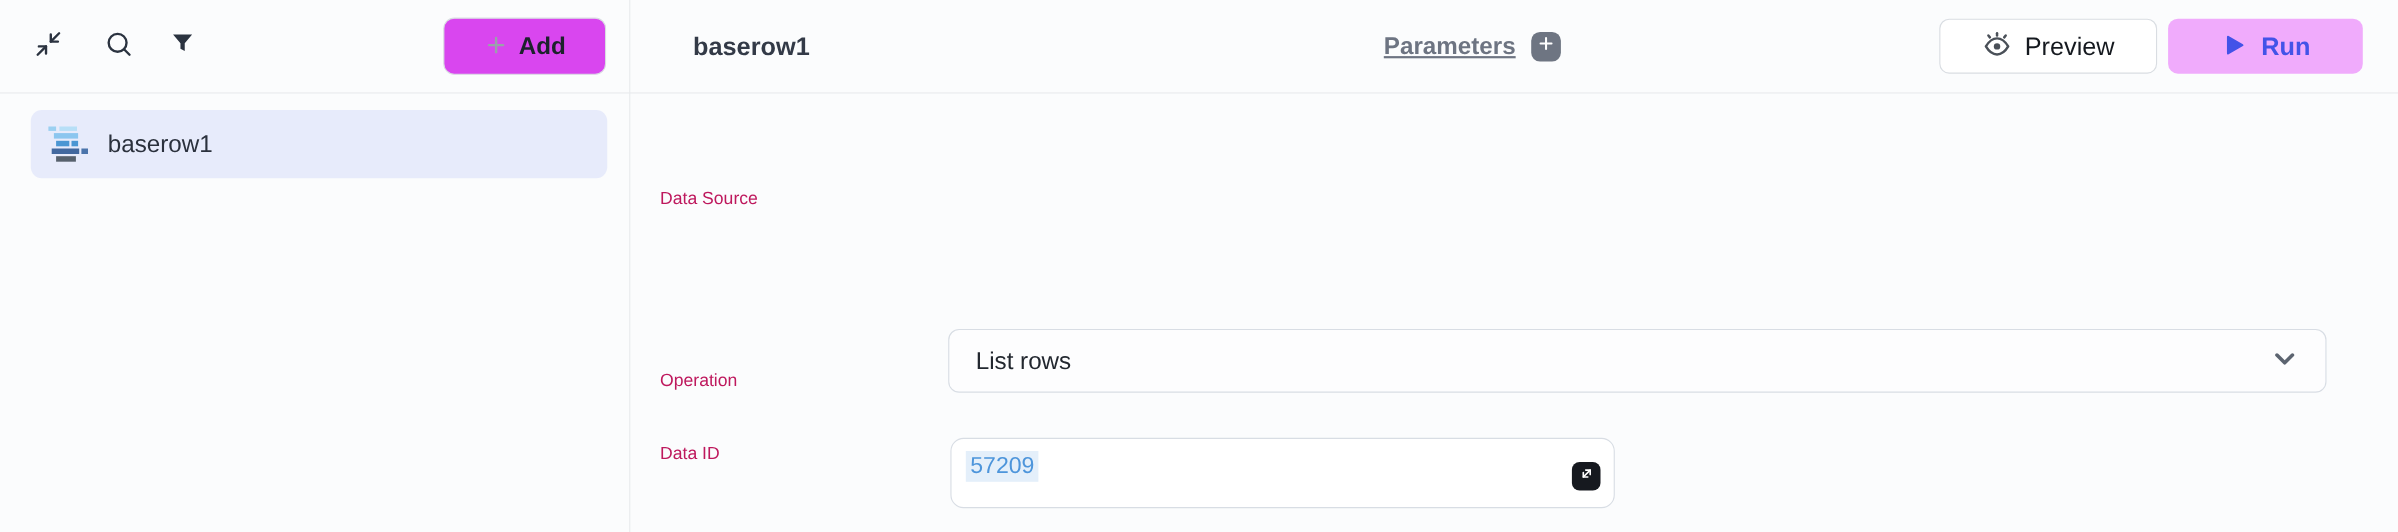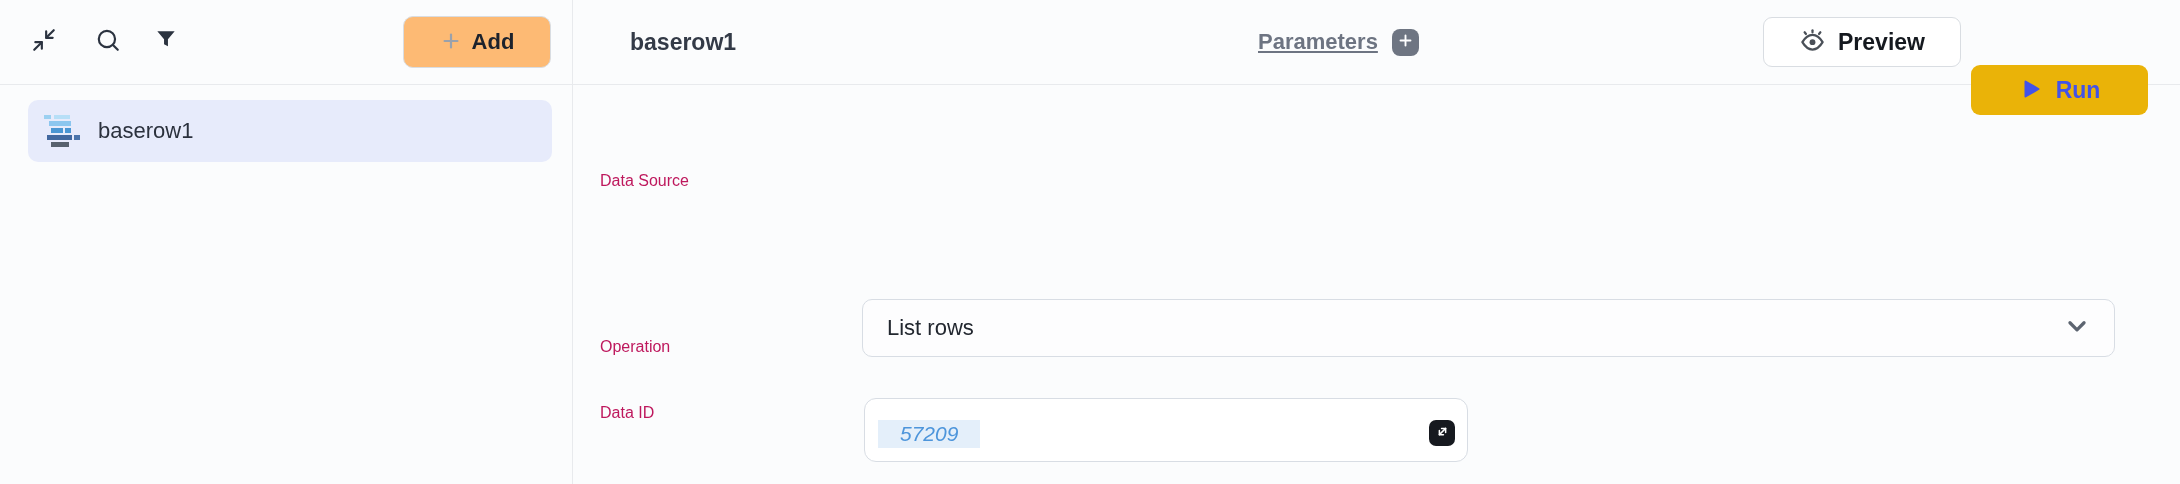--- a/index.html
+++ b/index.html
@@ -15,21 +15,21 @@
 
   
   .tool-icon { position:absolute; top:28px; width:28px; height:28px; display:flex; align-items:center; justify-content:center; cursor:pointer; }
   .tool-icon svg { width:26px; height:26px; }
   .ic-collapse { left:30px; }
   .ic-search { left:94px; }
   .ic-filter { left:152px; }
 
   .add-btn {
     position:absolute; left:403px; top:16px; width:148px; height:52px;
-    background:#fdba74; border:1px solid #d9dde2; border-radius:10px;
+    background:#d946ef; border:1px solid #d9dde2; border-radius:10px;
     display:flex; align-items:center; justify-content:center; gap:10px; cursor:pointer;
   }
   .add-btn svg { width:22px; height:22px; }
   .add-btn .lbl { font-size:22px; font-weight:700; color:#1c222c; }
 
   
   .query-item {
     position:absolute; left:28px; top:100px; width:524px; height:62px;
     background:#e7ebfb; border-radius:10px;
     display:flex; align-items:center; padding-left:16px; gap:18px; cursor:pointer;
@@ -55,26 +55,26 @@
     display:flex; align-items:center; justify-content:center; cursor:pointer;
   }
   .param-add svg { width:15px; height:15px; }
 
   .preview-btn {
     position:absolute; left:1763px; top:17px; width:198px; height:50px;
     background:#ffffff; border:1px solid #d9dde2; border-radius:9px;
     display:flex; align-items:center; justify-content:center; gap:12px; cursor:pointer;
   }
   .preview-btn svg { width:27px; height:27px; }
-  .preview-btn .lbl { font-size:23px; font-weight:700; color:#15191f; }
+  .preview-btn .lbl { font-size:23px; font-weight:400; color:#15191f; }
 
   .run-btn {
     position:absolute; left:1971px; top:17px; width:177px; height:50px;
-    background:#eab308; border:none; border-radius:9px;
-    display:flex; align-items:center; justify-content:center; gap:13px; cursor:pointer;margin-top:48px;
+    background:#f0abfc; border:none; border-radius:9px;
+    display:flex; align-items:center; justify-content:center; gap:13px; cursor:pointer;
   }
   .run-btn svg { width:24px; height:24px; }
   .run-btn .lbl { font-size:23px; font-weight:700; color:#4353e8; }
 
   
   .field-label { position:absolute; left:600px; font-size:16px; font-weight:400; color:#be185d; }
   .lbl-datasource { top:172px; }
   .lbl-operation { top:314px;margin-top:24px; }
   .lbl-tableid { top:404px; }
 
@@ -86,22 +86,22 @@
   .sel-datasource { top:153px; }
   .sel-operation { top:299px; height:58px; }
   .select-box .value { font-size:22px; color:#22272f; flex:1; }
   .select-box svg { width:26px; height:26px; }
 
   .code-input {
     position:absolute; left:864px; top:398px; width:604px; height:64px;
     background:#ffffff; border:1px solid #d8dde4; border-radius:12px; cursor:text;
   }
   .code-token {
-    position:absolute; left:13px; top:21px; padding:2px 22px;
-    background:#e4effa; color:#4d95db; font-size:21px;font-style:italic;
+    position:absolute; left:13px; top:11px; padding:2px 4px;
+    background:#e4effa; color:#4d95db; font-size:21px;
   }
   .expand-btn {
     position:absolute; right:12px; top:21px; width:26px; height:26px;
     background:#16191f; border-radius:7px;
     display:flex; align-items:center; justify-content:center; cursor:pointer;
   }
   .expand-btn svg { width:15px; height:15px; }
 </style>
 </head>
 <body>

